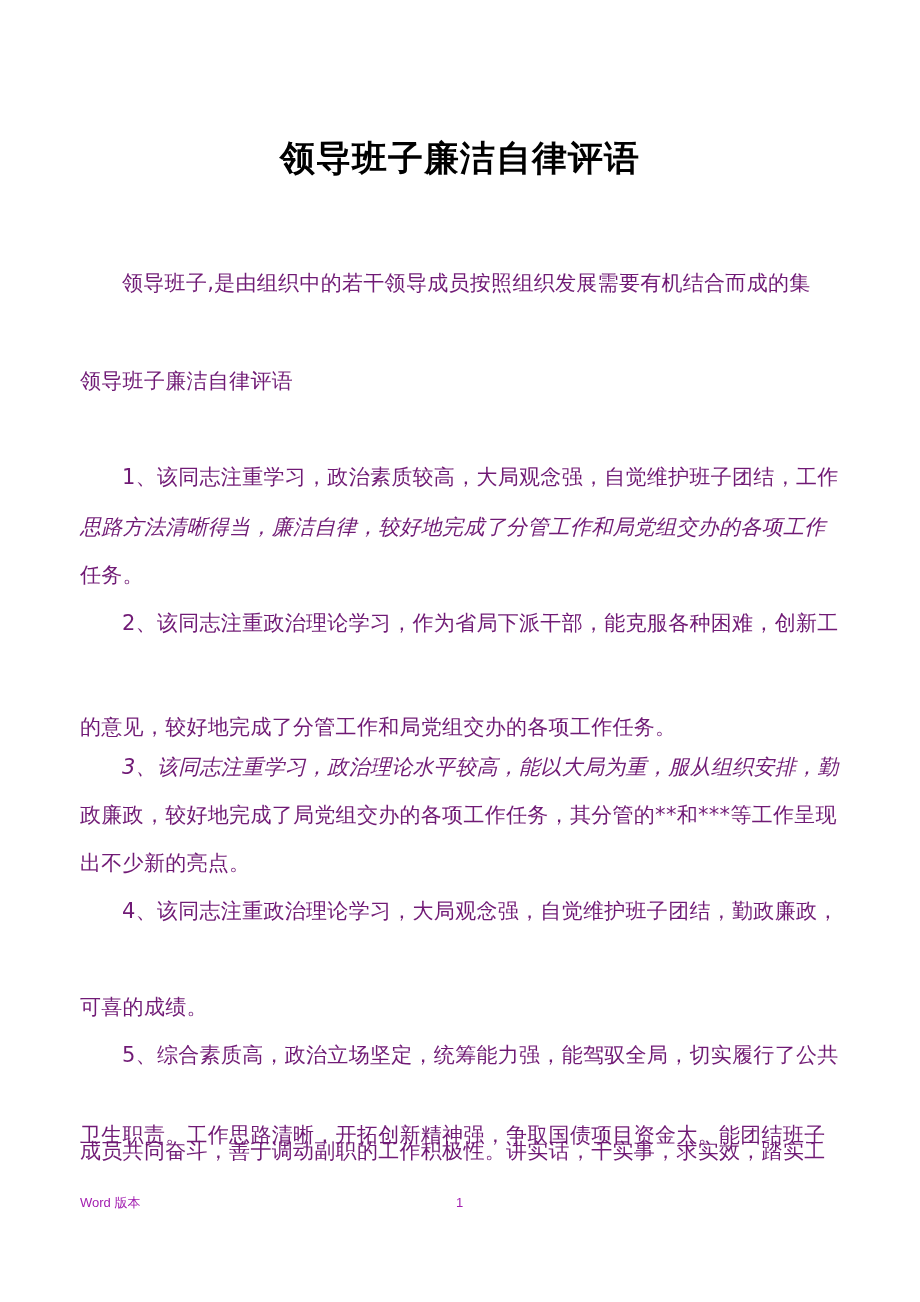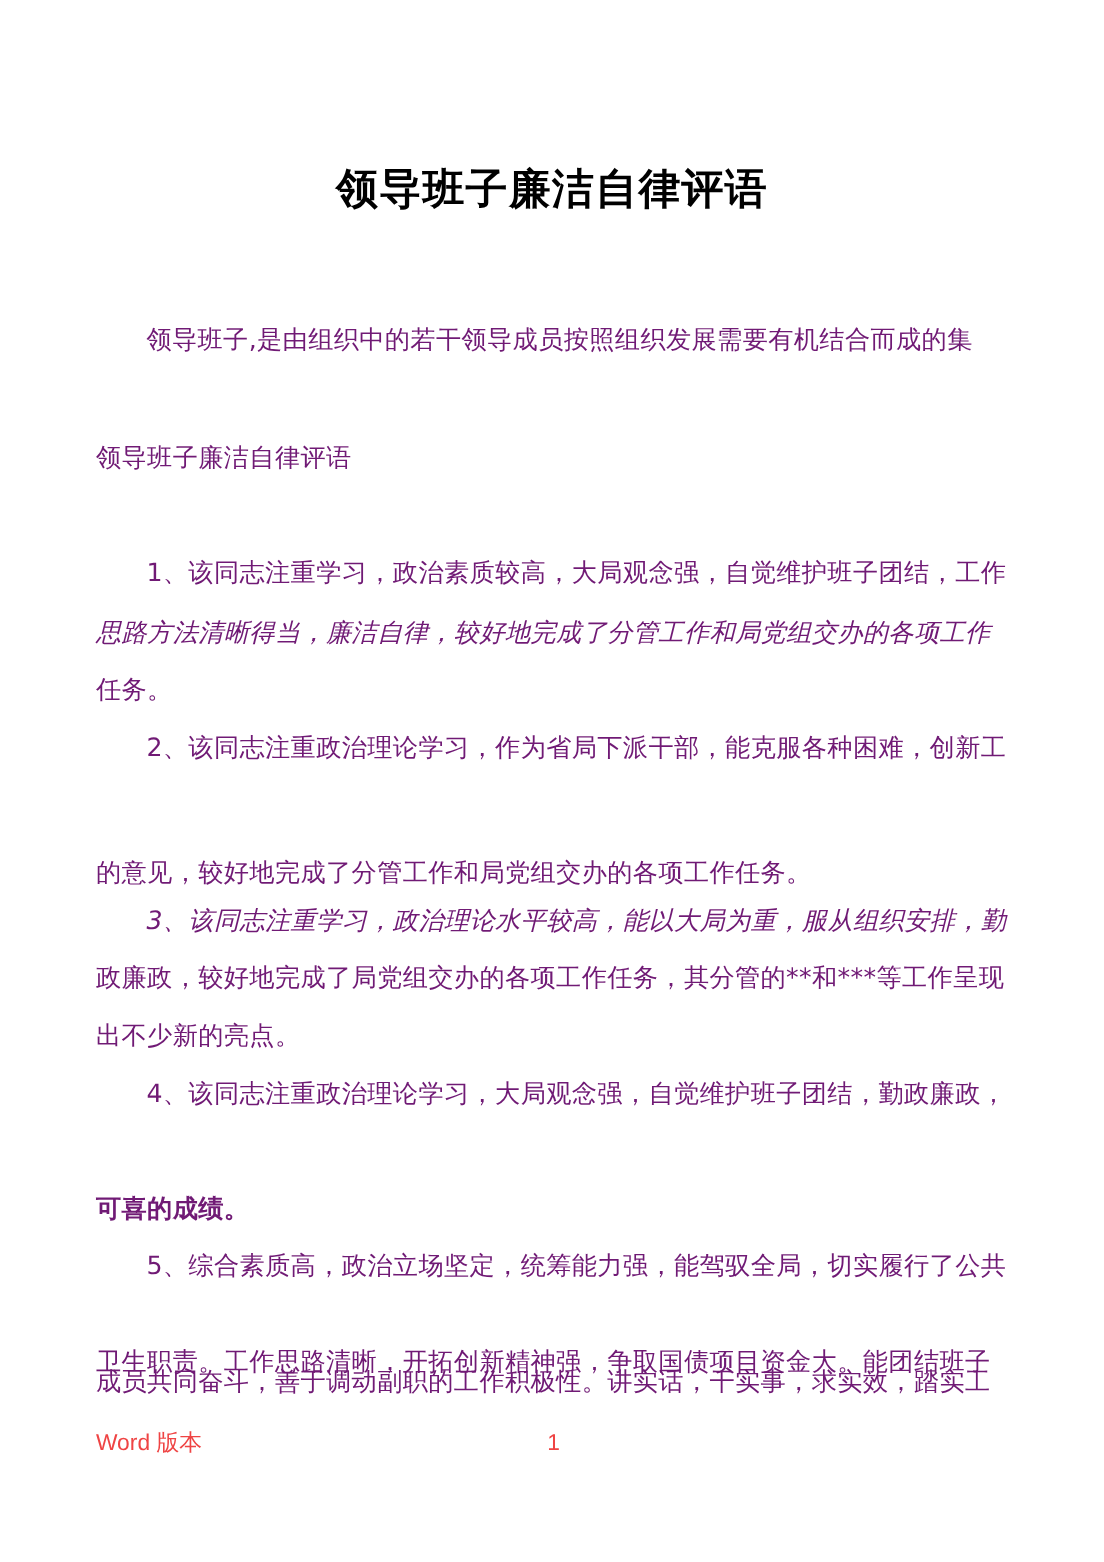--- a/index.html
+++ b/index.html
@@ -4,21 +4,21 @@
 <style>
   html, body { margin: 0; padding: 0; background: #ffffff; }
   body { width: 920px; height: 1302px; position: relative; overflow: hidden;
          font-family: "DejaVu Sans", "Liberation Sans", sans-serif; color: #111; }
   .page { position: absolute; left: 0; top: 0; width: 920px; height: 1302px; background: #fff; }
   .title { position: absolute; left: 0; width: 920px; top: 136px; text-align: center;
            font-size: 35px; font-weight: bold; letter-spacing: 1px; color: #000; line-height: 44px; }
   .line { position: absolute; left: 80px; font-size: 21px; line-height: 30px; white-space: nowrap;
           color: #701a75; letter-spacing: 0.3px; text-align: center; }
   .indent { left: 122px; }
-  .footer { position: absolute; top: 1194px; font-size: 19px; color: #ef4444; line-height: 18px;
+  .footer { position: absolute; top: 1194px; font-size: 13px; color: #a21caf; line-height: 18px;
             font-family: "Liberation Sans", "DejaVu Sans", sans-serif; }
 </style>
 </head>
 <body>
 
 <div class="page">
 
   <div class="title">领导班子廉洁自律评语</div>
 
   <div class="line indent" style="top:268px;">领导班子,是由组织中的若干领导成员按照组织发展需要有机结合而成的集</div>
@@ -29,21 +29,21 @@
   <div class="line" style="top:560px;">任务。</div>
 
   <div class="line indent" style="top:608px;">2、该同志注重政治理论学习，作为省局下派干部，能克服各种困难，创新工</div>
   <div class="line" style="top:712px;">的意见，较好地完成了分管工作和局党组交办的各项工作任务。</div>
 
   <div class="line indent" style="top:752px;font-style:italic;">3、该同志注重学习，政治理论水平较高，能以大局为重，服从组织安排，勤</div>
   <div class="line" style="top:848px;">出不少新的亮点。</div>
   <div class="line" style="top:800px;">政廉政，较好地完成了局党组交办的各项工作任务，其分管的**和***等工作呈现</div>
 
   <div class="line indent" style="top:896px;">4、该同志注重政治理论学习，大局观念强，自觉维护班子团结，勤政廉政，</div>
-  <div class="line" style="top:992px;font-weight:bold;">可喜的成绩。</div>
+  <div class="line" style="top:992px;">可喜的成绩。</div>
 
   <div class="line indent" style="top:1040px;">5、综合素质高，政治立场坚定，统筹能力强，能驾驭全局，切实履行了公共</div>
   <div class="line" style="top:1120px;">卫生职责。工作思路清晰，开拓创新精神强，争取国债项目资金大。能团结班子</div>
   <div class="line" style="top:1136px;">成员共同奋斗，善于调动副职的工作积极性。讲实话，干实事，求实效，踏实工</div>
 
   <div class="footer" style="left:80px;">Word 版本</div>
   <div class="footer" style="left:456px;">1</div>
 
 </div>
 

